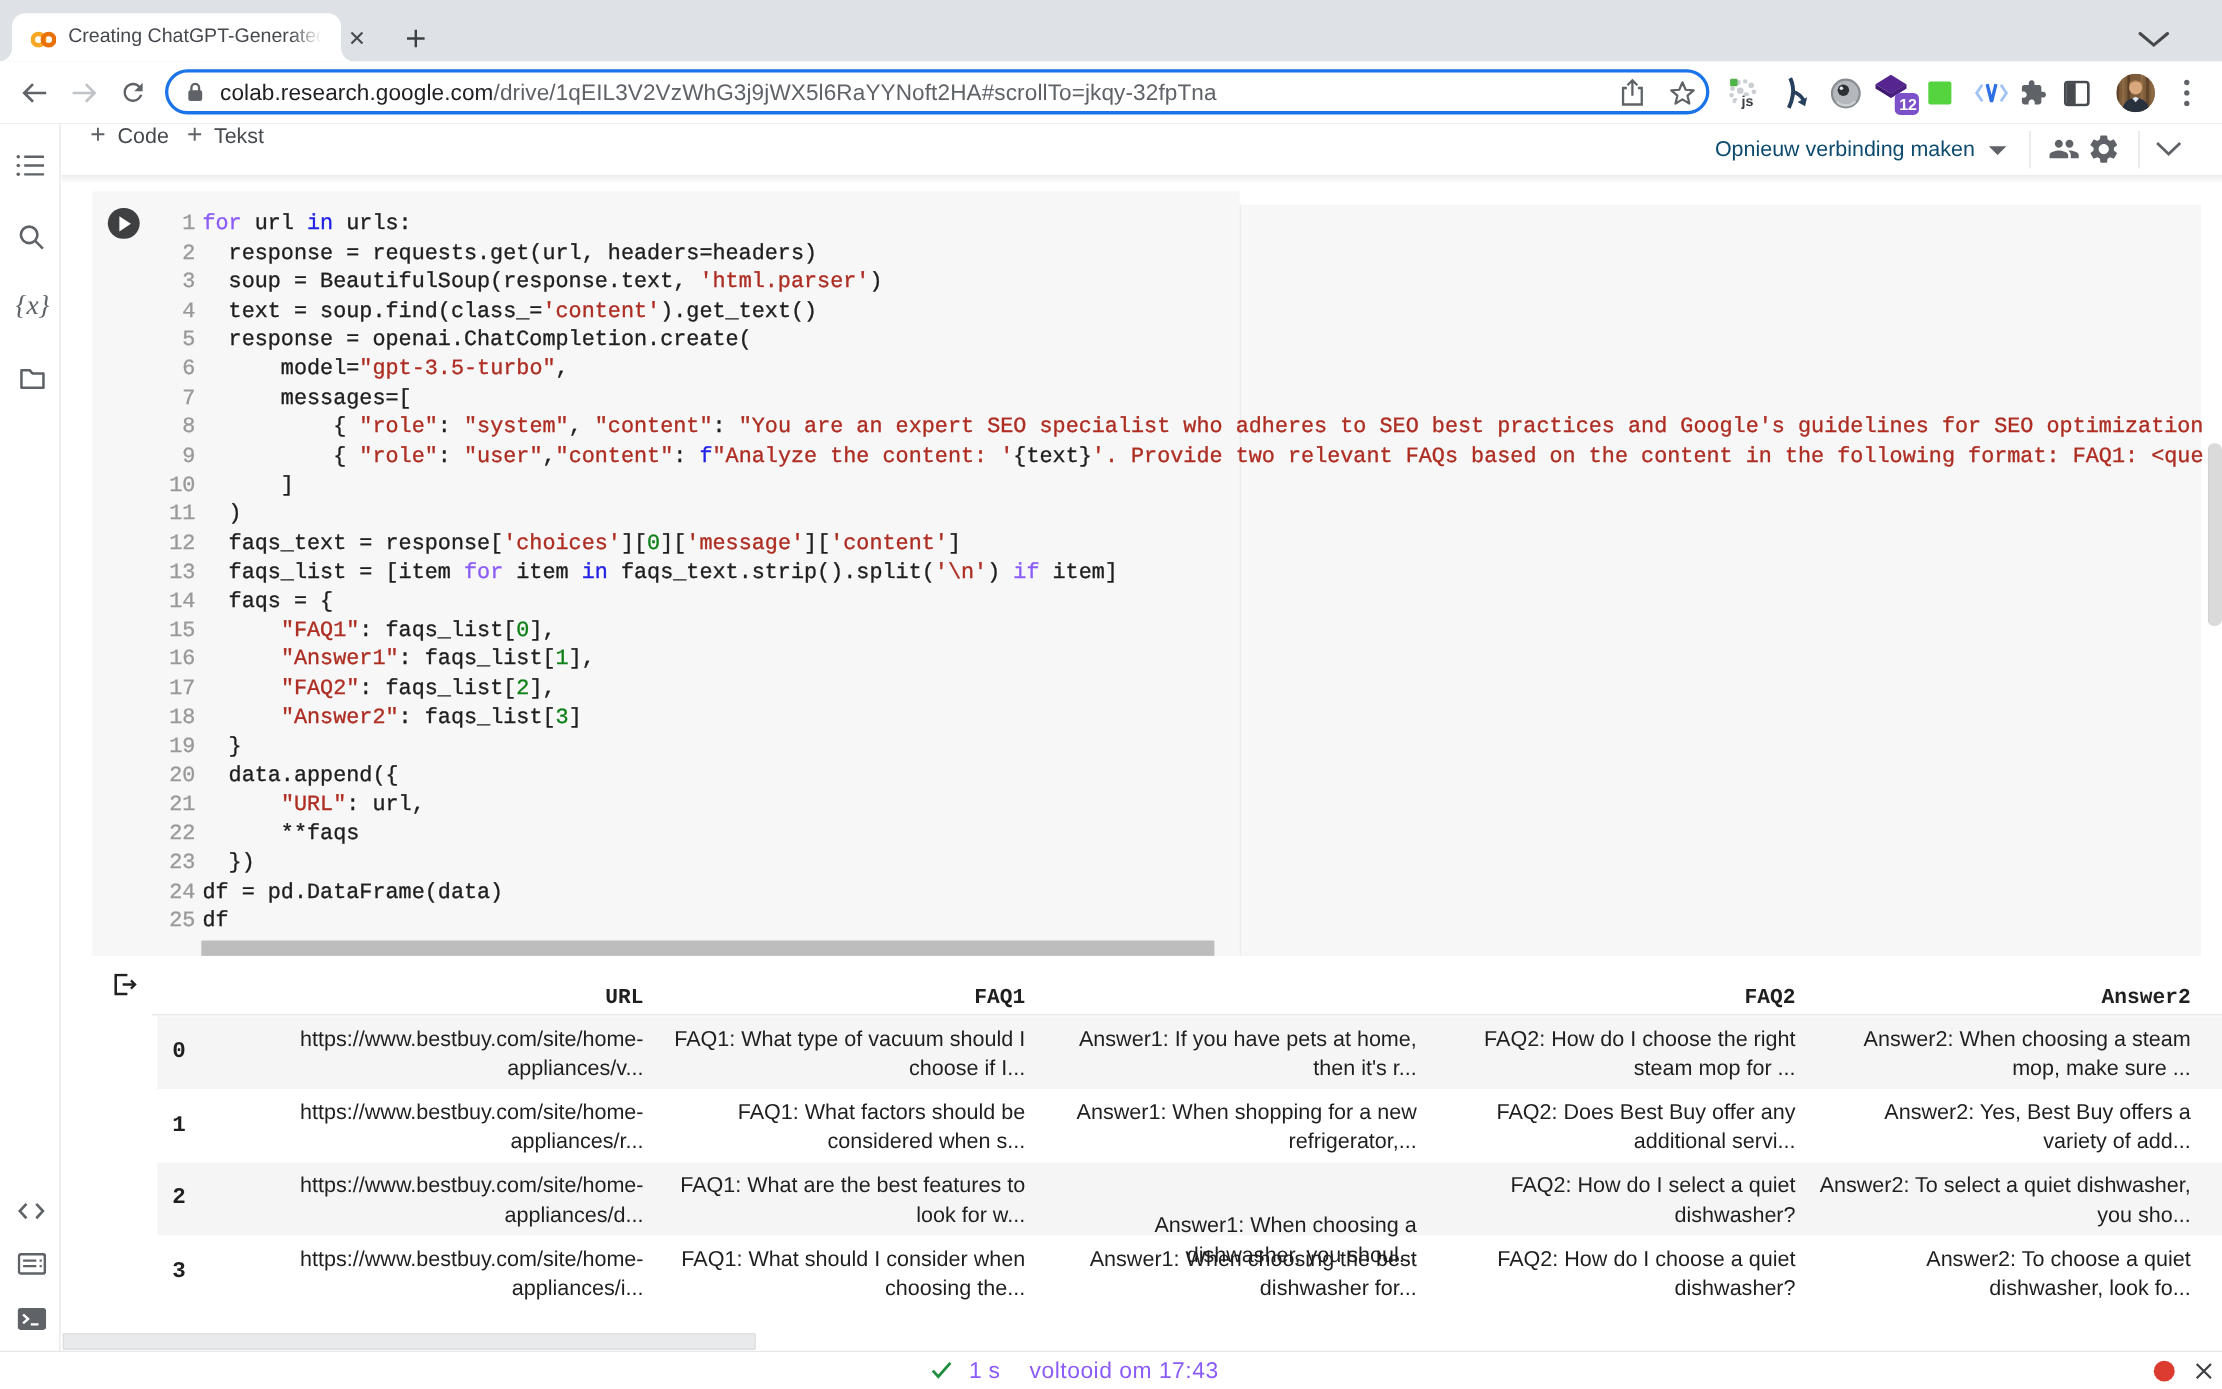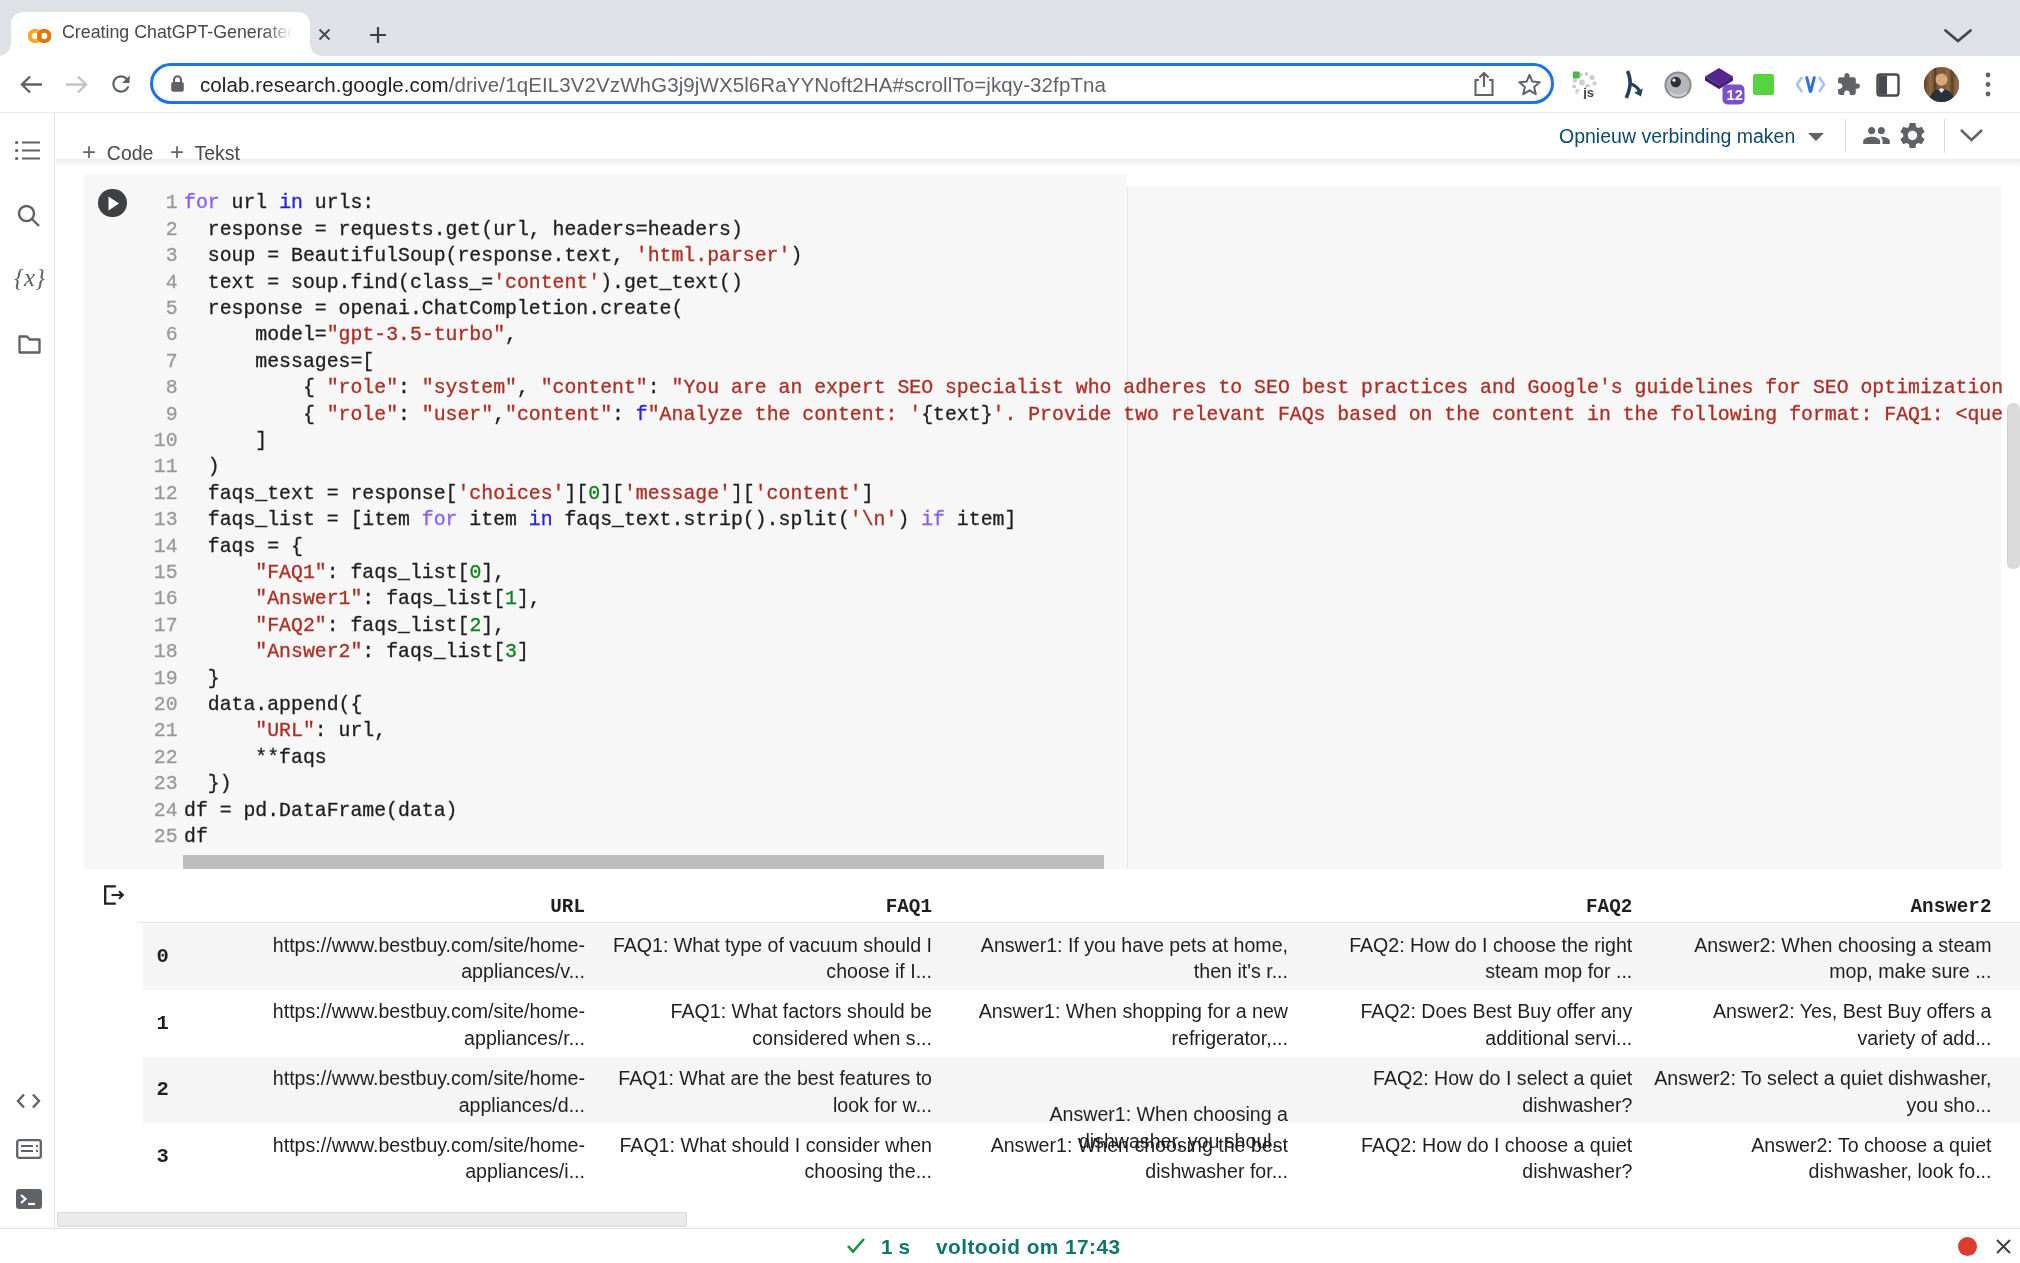--- a/index.html
+++ b/index.html
@@ -22,21 +22,21 @@
     border-radius:21px; background:#fff; }
   #urltext { left:200px; top:73px; width:1330px; height:26px; font-size:20.5px; color:#202124;
     white-space:nowrap; letter-spacing:0.1px; }
   #urltext .path { color:#5F6368; }
 
   
   #sidebar { left:0; top:113px; width:55px; height:1115px; background:#fff; border-right:1px solid #E2E3E6; }
   #cltoolbar { left:56px; top:113px; width:1964px; height:46px; background:#fff; }
   #clshadow { left:56px; top:159px; width:1964px; height:8px;
      background:linear-gradient(180deg, rgba(60,64,67,0.10), rgba(60,64,67,0.0)); }
-  .clbtn { top:138px; height:26px; font-size:19.5px; color:#464A4E;text-align:center; }
+  .clbtn { top:109px; height:26px; font-size:19.5px; color:#464A4E;text-align:center; }
   .plus { color:#5F6368; font-size:24px; font-weight:400; }
   #recon { top:125px; font-size:19.5px; color:#0c4a6e; }
   .vdiv { top:119px; width:1px; height:34px; background:#DADCE0; }
 
   
   #cellA { left:84px; top:174px; width:1043px; height:695px; background:#F7F7F7; }
   #cellB { left:1128px; top:186px; width:873px; height:683px; background:#F7F7F7; }
   #cellline { left:1127px; top:186px; width:1px; height:683px; background:#E7E7E7; }
   #gutter { left:0px; top:190.3px; width:177.6px; text-align:right; }
   pre.code { font-family:"Liberation Mono", monospace; font-size:19.82px; line-height:26.4px; -webkit-text-stroke:0.3px currentColor; }
@@ -54,21 +54,21 @@
   .zebra { background:#F5F5F5; }
   #thead-line { left:138px; top:922px; width:1882px; height:1px; background:#E1E1E1; }
   .hmono { font-family:"Liberation Mono", monospace; font-weight:bold; font-size:19.3px; color:#1F1F1F; }
   .cellt { font-size:19.6px; color:#1F1F1F; line-height:26.8px; text-align:right; white-space:nowrap; }
   .idx { left:156.5px; width:30px; text-align:left; font-size:20.5px; }
 
   
   #nbsb { left:57px; top:1212px; width:630px; height:15px; background:#E9EAEC; border:1px solid #D8D9DB; border-radius:1px; }
   #botline { left:0; top:1228px; width:2020px; height:1px; background:#E3E3E3; }
   #statusbar { left:0; top:1229px; width:2020px; height:34px; background:#fff; }
-  .stxt { font-size:20.8px; color:#0f766e; letter-spacing:0.1px;font-weight:bold; }
+  .stxt { font-size:20.8px; color:#8b5cf6; letter-spacing:0.1px; }
   #vscroll { left:2007px; top:403px; width:13px; height:166px; background:#DADADA; border-radius:6px; border-left:1px solid #CFCFCF; }
   svg { display:block; }
 </style>
 </head>
 <body>
 <div id="root">
 
   <div class="abs" id="tabstrip"></div>
   <div class="abs" id="tab"></div>
   <div class="abs tabcurve" style="left:-1px; top:44px;"></div>

